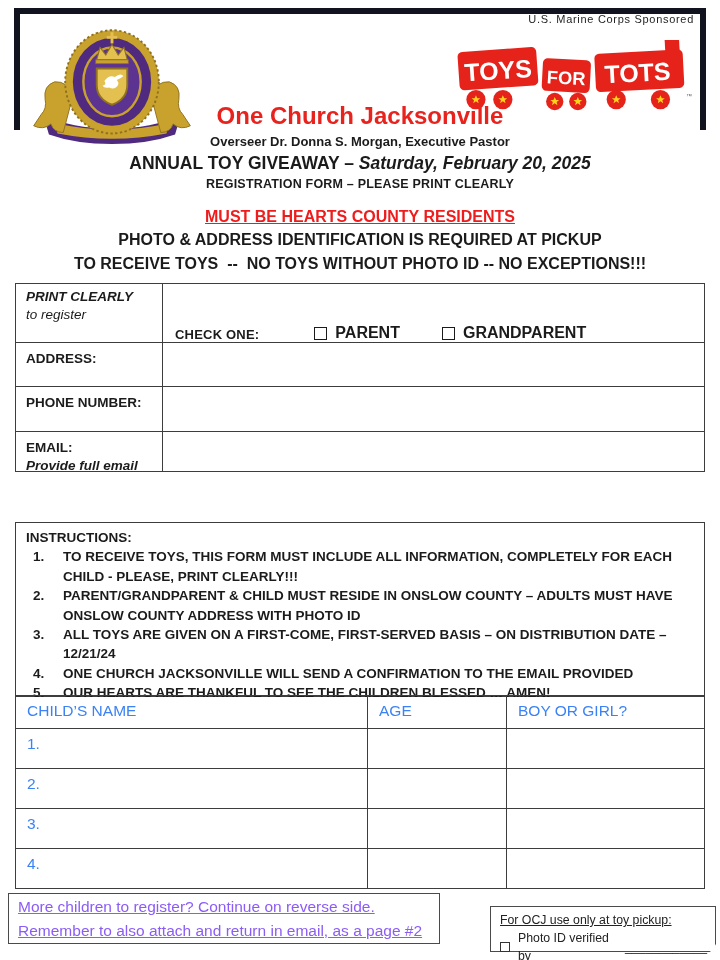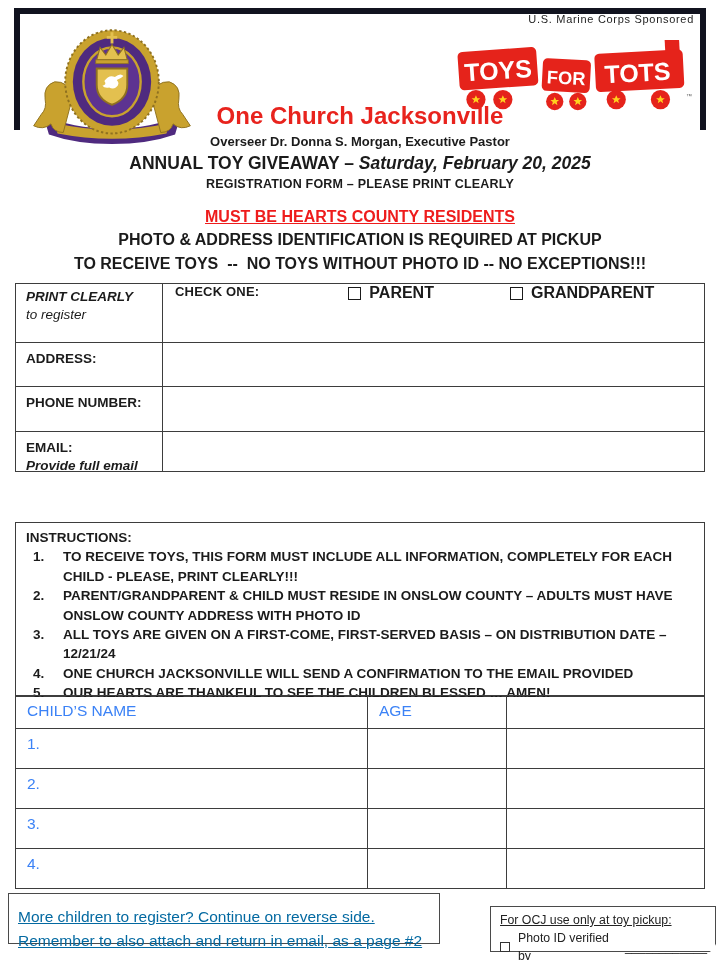--- a/index.html
+++ b/index.html
@@ -29,21 +29,21 @@
   .regtable{position:absolute;left:15px;top:283px;width:690px;border:1.5px solid #3d3d3d;box-sizing:border-box;}
   .rrow{display:flex;border-top:1.5px solid #3d3d3d;box-sizing:border-box;}
   .rrow:first-child{border-top:none;}
   .rh1{height:58px}.rh2{height:45px}.rh3{height:44px}.rh4{height:45px}.rh5{height:40px}
   .rlabel{width:147px;flex:none;border-right:1.5px solid #3d3d3d;box-sizing:border-box;
           padding:7px 8px 0 10px;font-size:13.5px;font-weight:bold;line-height:18px;}
   .rvalue{flex:1;}
   .pc1{font-style:italic;padding-top:4px;}
   .pc2{font-style:italic;font-weight:normal;}
   .email-note{font-style:italic;}
-  .checkrow{display:flex;align-items:flex-start;height:100%;padding-left:12px;gap:34px;}
+  .checkrow{display:flex;align-items:flex-end;height:100%;padding-left:12px;}
   .checkone{font-size:13px;font-weight:bold;letter-spacing:.2px;}
   .cbx{display:inline-block;width:13px;height:13px;border:1.7px solid #1b1b1b;box-sizing:border-box;
        margin-right:8px;vertical-align:-1px;background:#fff;}
   .opt{display:flex;align-items:center;font-size:16px;font-weight:bold;}
   .opt1{margin-left:55px;} .opt2{margin-left:42px;}
 
   
   .instructions{position:absolute;left:15px;top:522px;width:690px;height:174.5px;border:1.5px solid #3d3d3d;
                 box-sizing:border-box;padding:5px 14px 0 10px;font-size:13.5px;font-weight:bold;line-height:19.4px;}
   .ins-item{display:flex;}
@@ -55,21 +55,21 @@
   .crow{display:flex;border-top:1.5px solid #3d3d3d;box-sizing:border-box;}
   .crow:first-child{border-top:none;}
   .crow-head{height:32px;} .crow-data{height:40px;}
   .cc{box-sizing:border-box;padding:5px 4px 0 11px;font-size:15.5px;line-height:20px;color:#3b82f6;}
   .cc1{width:352px;flex:none;border-right:1.5px solid #3d3d3d;}
   .cc2{width:139px;flex:none;border-right:1.5px solid #3d3d3d;}
   .cc3{flex:1;}
 
   
   .notebox{position:absolute;left:8px;top:893px;width:432px;height:51px;border:1.5px solid #4a4a4a;
-           box-sizing:border-box;padding:11px 10px 0 9px;font-size:15.5px;line-height:23.5px;color:#0369a1;}
+           box-sizing:border-box;padding:1px 10px 0 9px;font-size:15.5px;line-height:23.5px;color:#8b5cf6;}
   .notebox .uline{text-decoration:underline;}
   .ocjbox{position:absolute;left:490px;top:906px;width:226px;height:46px;border:1.5px solid #4a4a4a;
           box-sizing:border-box;padding:4px 8px 0 9px;font-size:12.3px;line-height:18px;color:#222;}
   .ocj-title{text-decoration:underline;}
   .ocj-line{display:flex;align-items:center;}
   .cbx-small{display:inline-block;width:10px;height:10px;border:1.4px solid #333;box-sizing:border-box;
              margin-right:8px;background:#fff;flex:none;}
 </style>
 </head>
 <body>
@@ -214,20 +214,21 @@
     <div class="ins-item">
       <div class="ins-num">5.</div>
       <div class="ins-text">OUR HEARTS ARE THANKFUL TO SEE THE CHILDREN BLESSED … AMEN!</div>
     </div>
   </div>
 
   <div class="childtable">
     <div class="crow crow-head">
       <div class="cc cc1">CHILD’S NAME</div>
       <div class="cc cc2">AGE</div>
+      <div class="cc cc3">BOY OR GIRL?</div>
     </div>
     <div class="crow crow-data">
       <div class="cc cc1"><span>1.</span></div>
       <div class="cc cc2"></div>
       <div class="cc cc3"></div>
     </div>
     <div class="crow crow-data">
       <div class="cc cc1"><span>2.</span></div>
       <div class="cc cc2"></div>
       <div class="cc cc3"></div>

